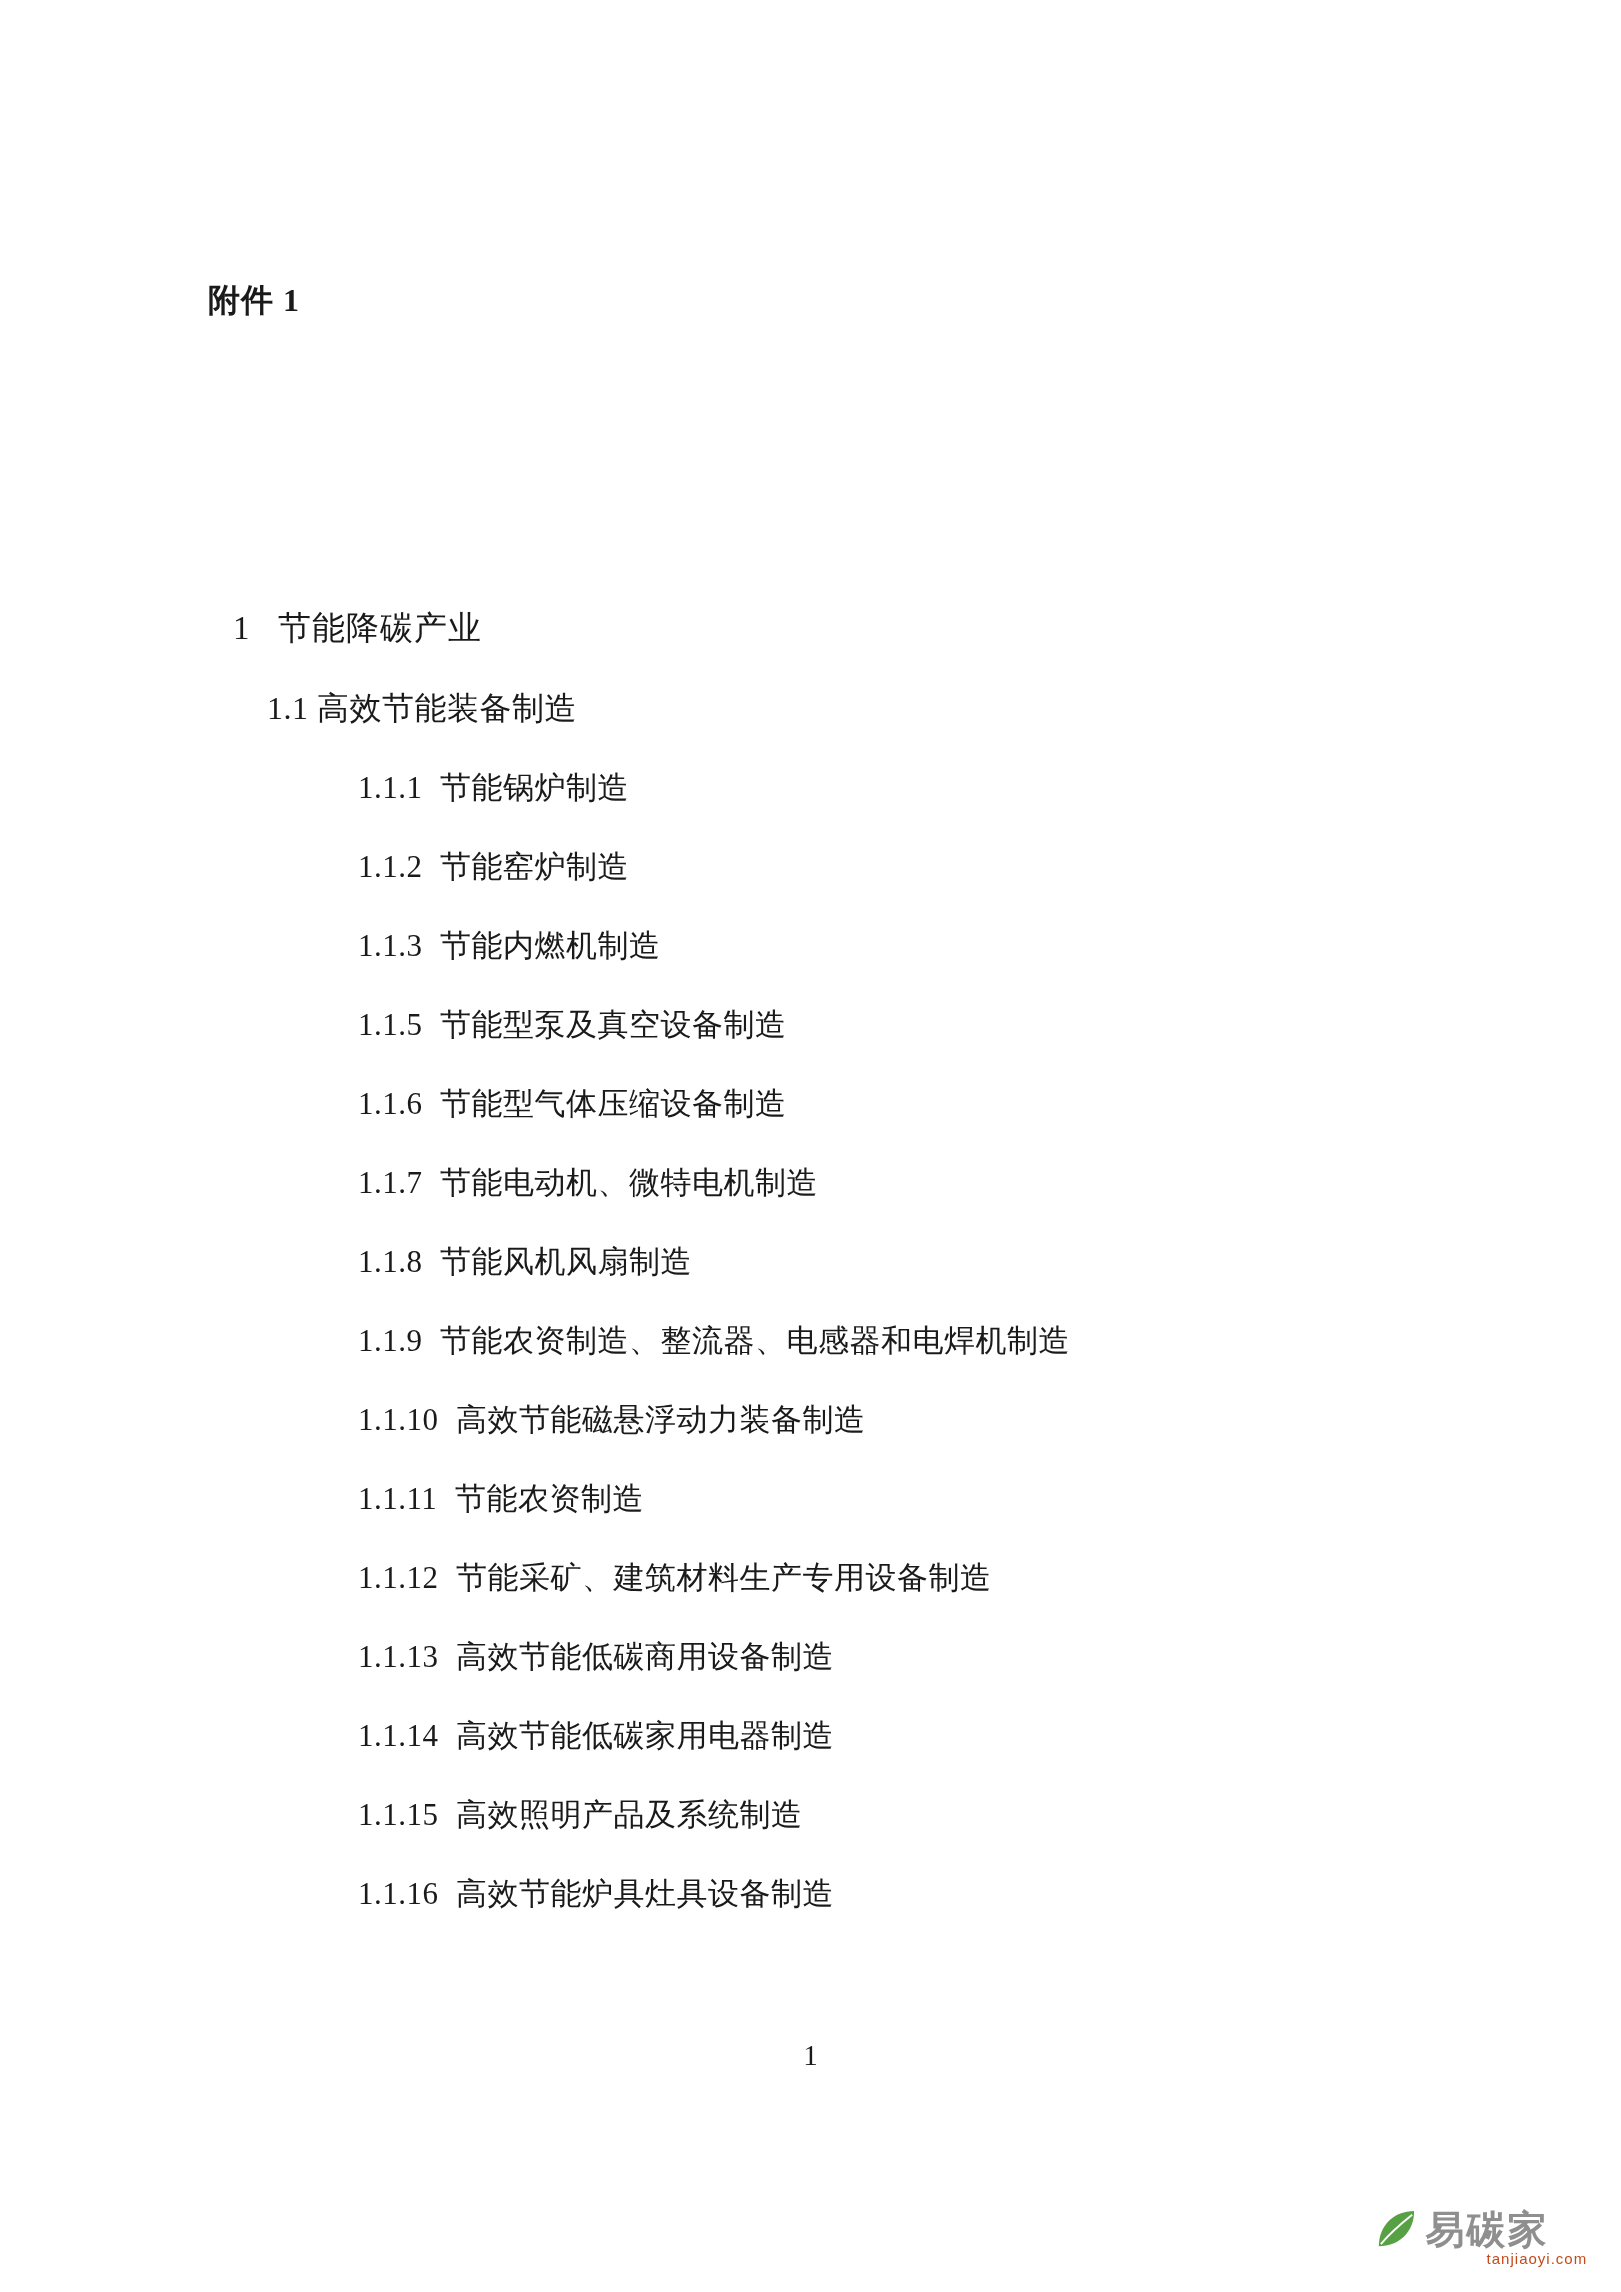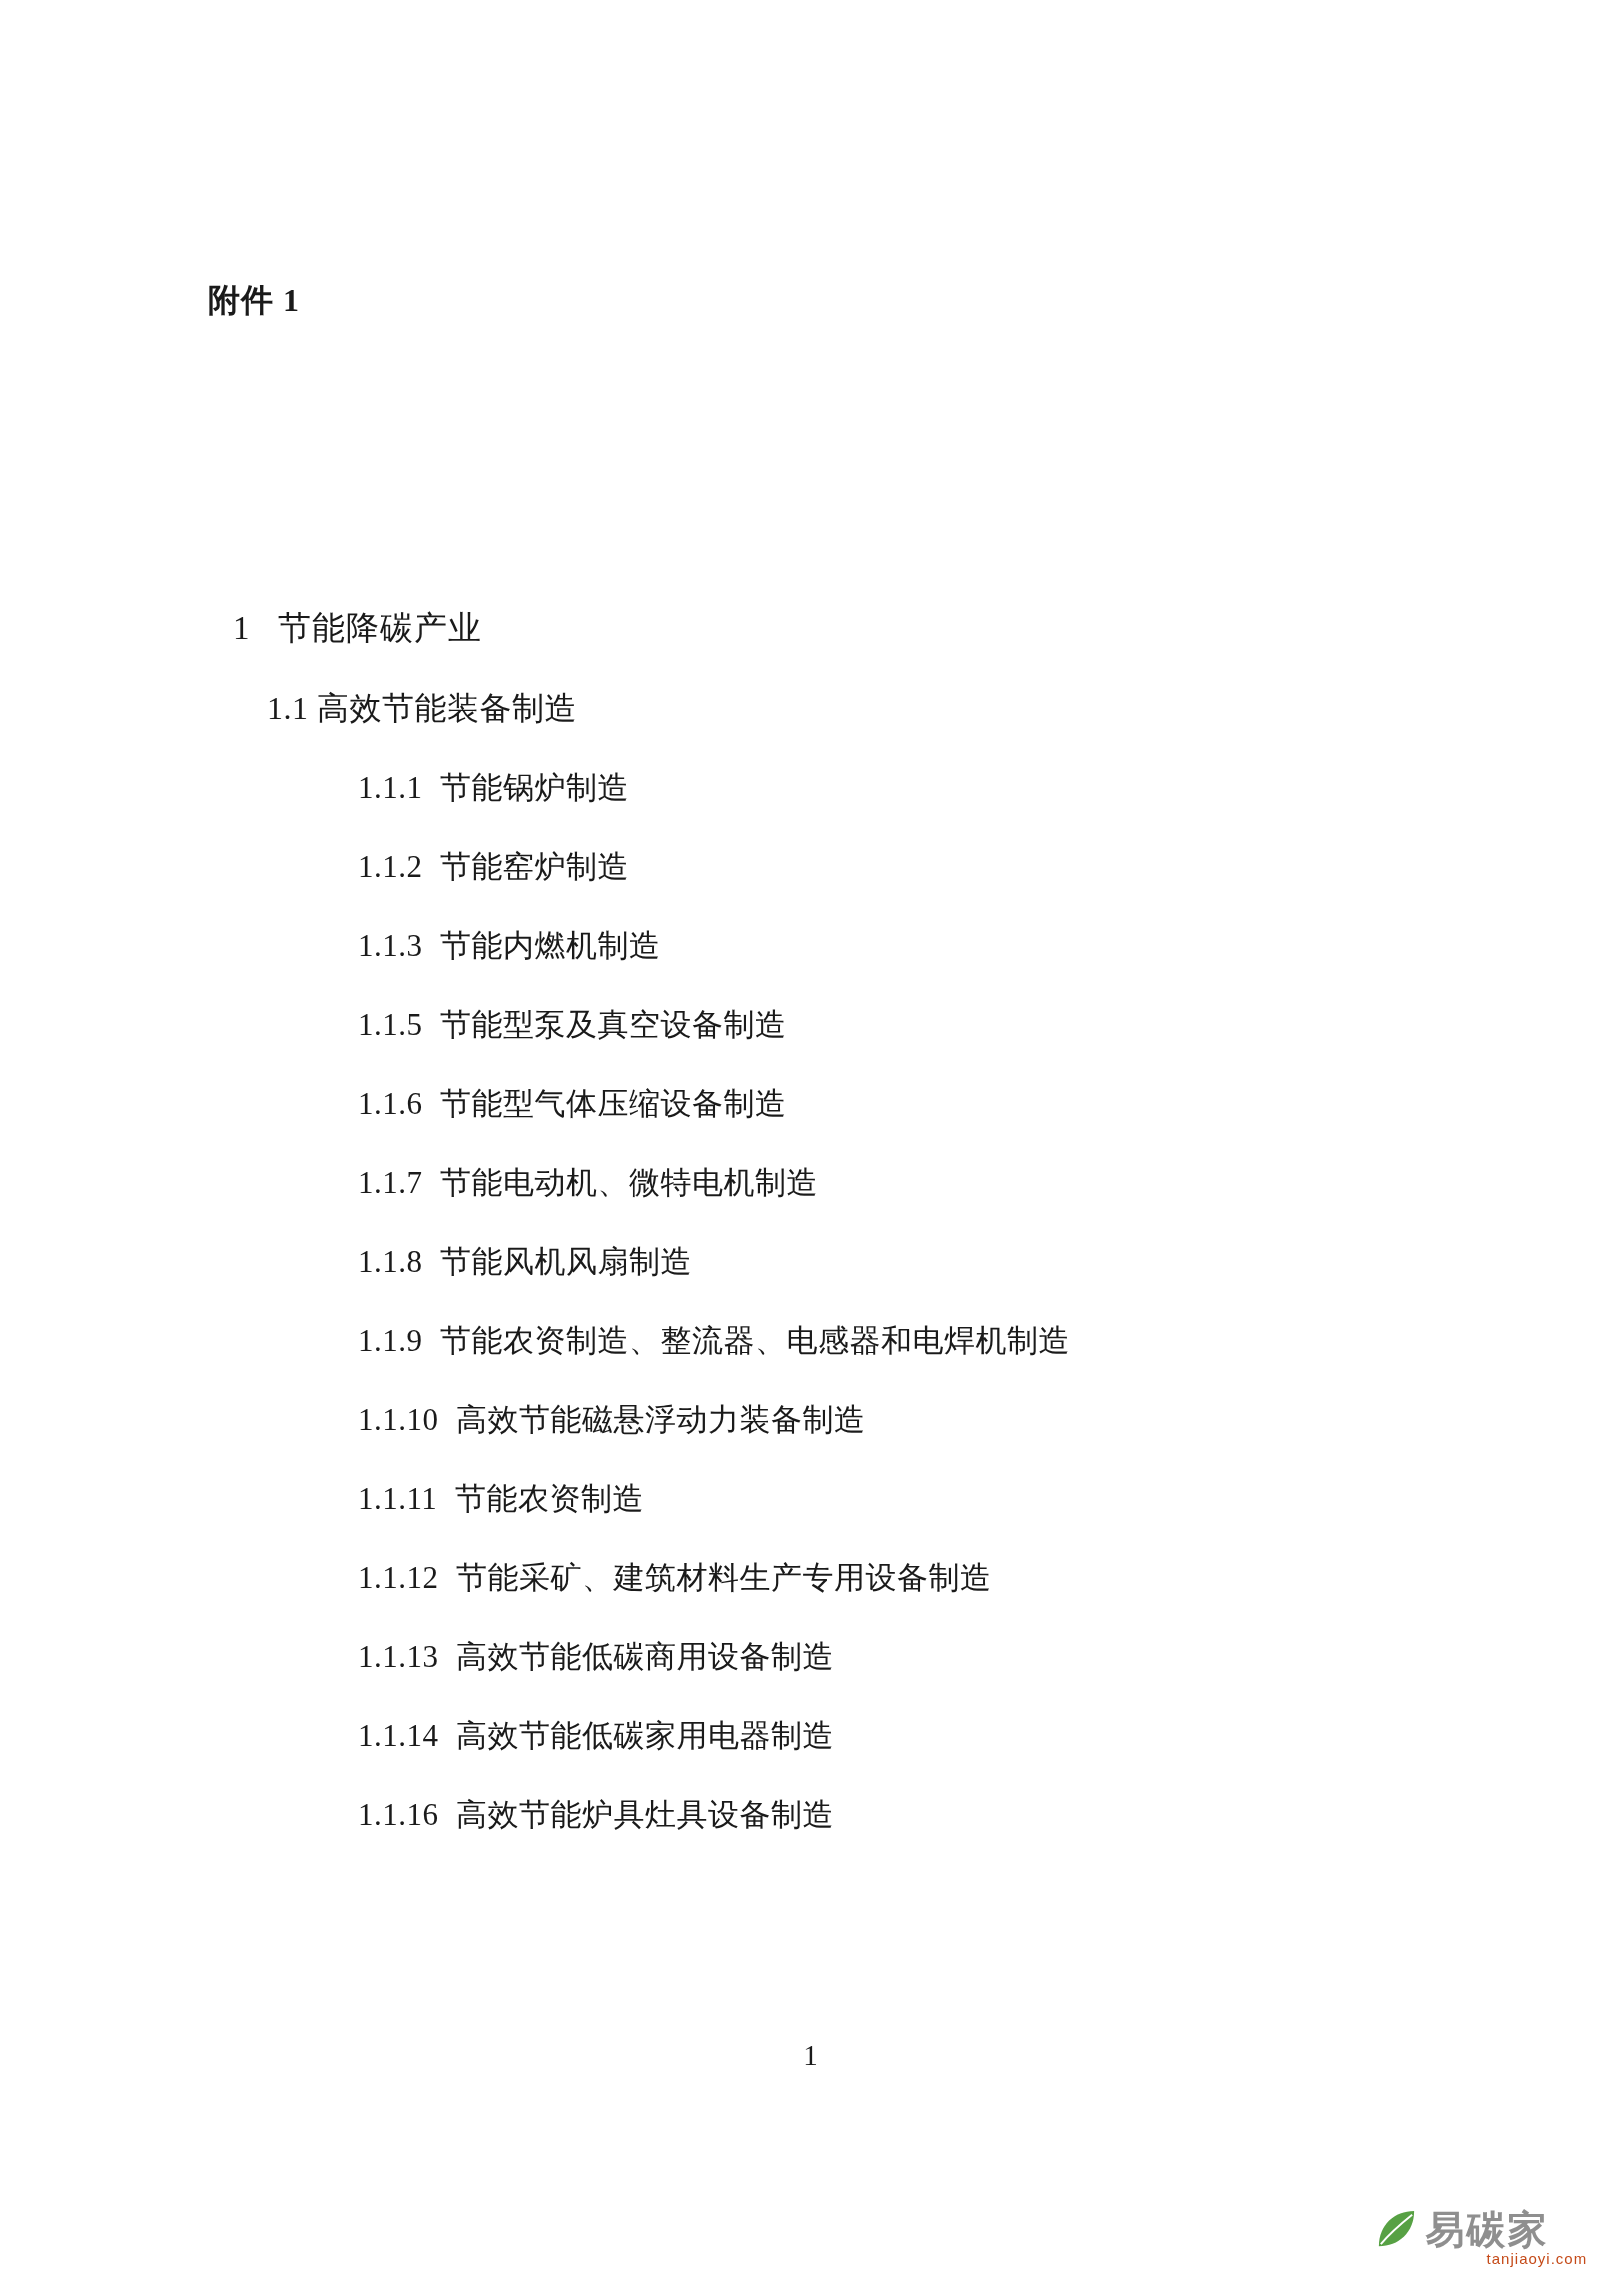--- a/index.html
+++ b/index.html
@@ -170,20 +170,23 @@
     <div class="level3">
       <span class="num">1.1.12</span><span>节能采矿、建筑材料生产专用设备制造</span>
     </div>
     <div class="level3">
       <span class="num">1.1.13</span><span>高效节能低碳商用设备制造</span>
     </div>
     <div class="level3">
       <span class="num">1.1.14</span><span>高效节能低碳家用电器制造</span>
     </div>
     <div class="level3">
+      <span class="num">1.1.15</span><span>高效照明产品及系统制造</span>
+    </div>
+    <div class="level3">
       <span class="num">1.1.16</span><span>高效节能炉具灶具设备制造</span>
     </div>
 
   </div>
 
   <div class="page-number">1</div>
 
   <div class="watermark">
     <svg class="wm-leaf" viewBox="0 0 48 48">
       <path d="M6 42 C6 20 22 6 42 6 C42 28 26 42 6 42 Z" fill="#4f9d3a"></path>

